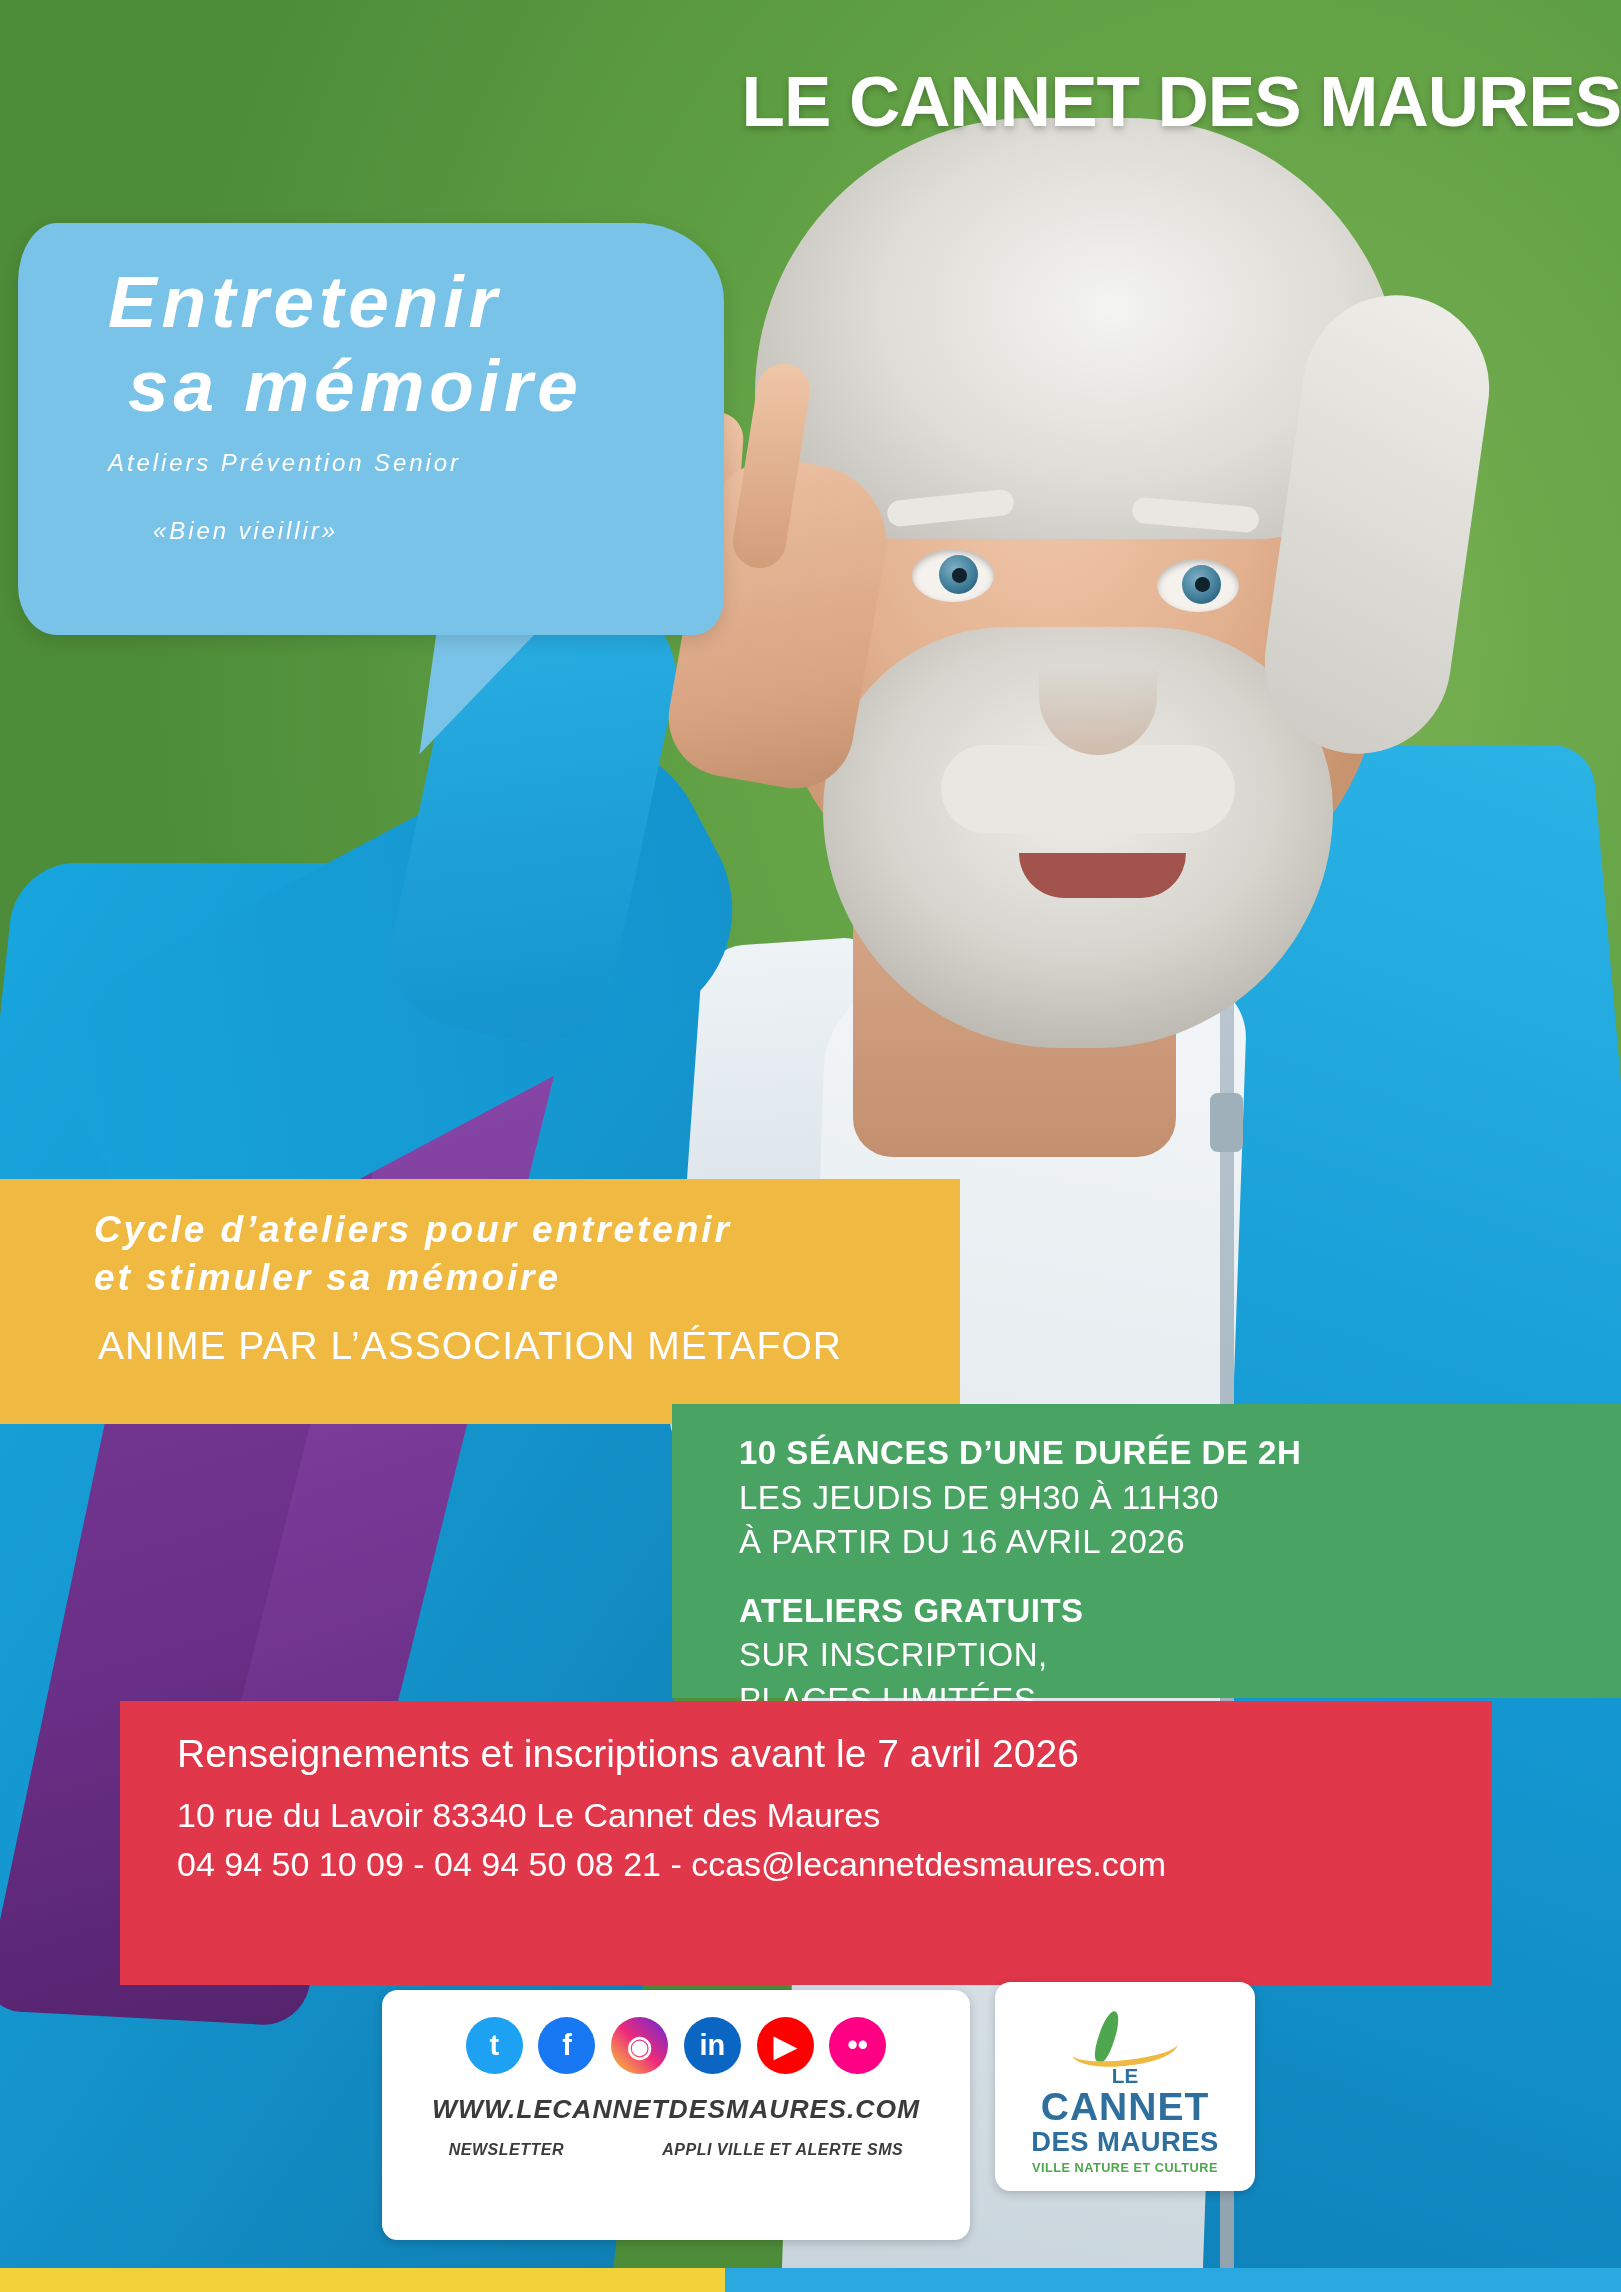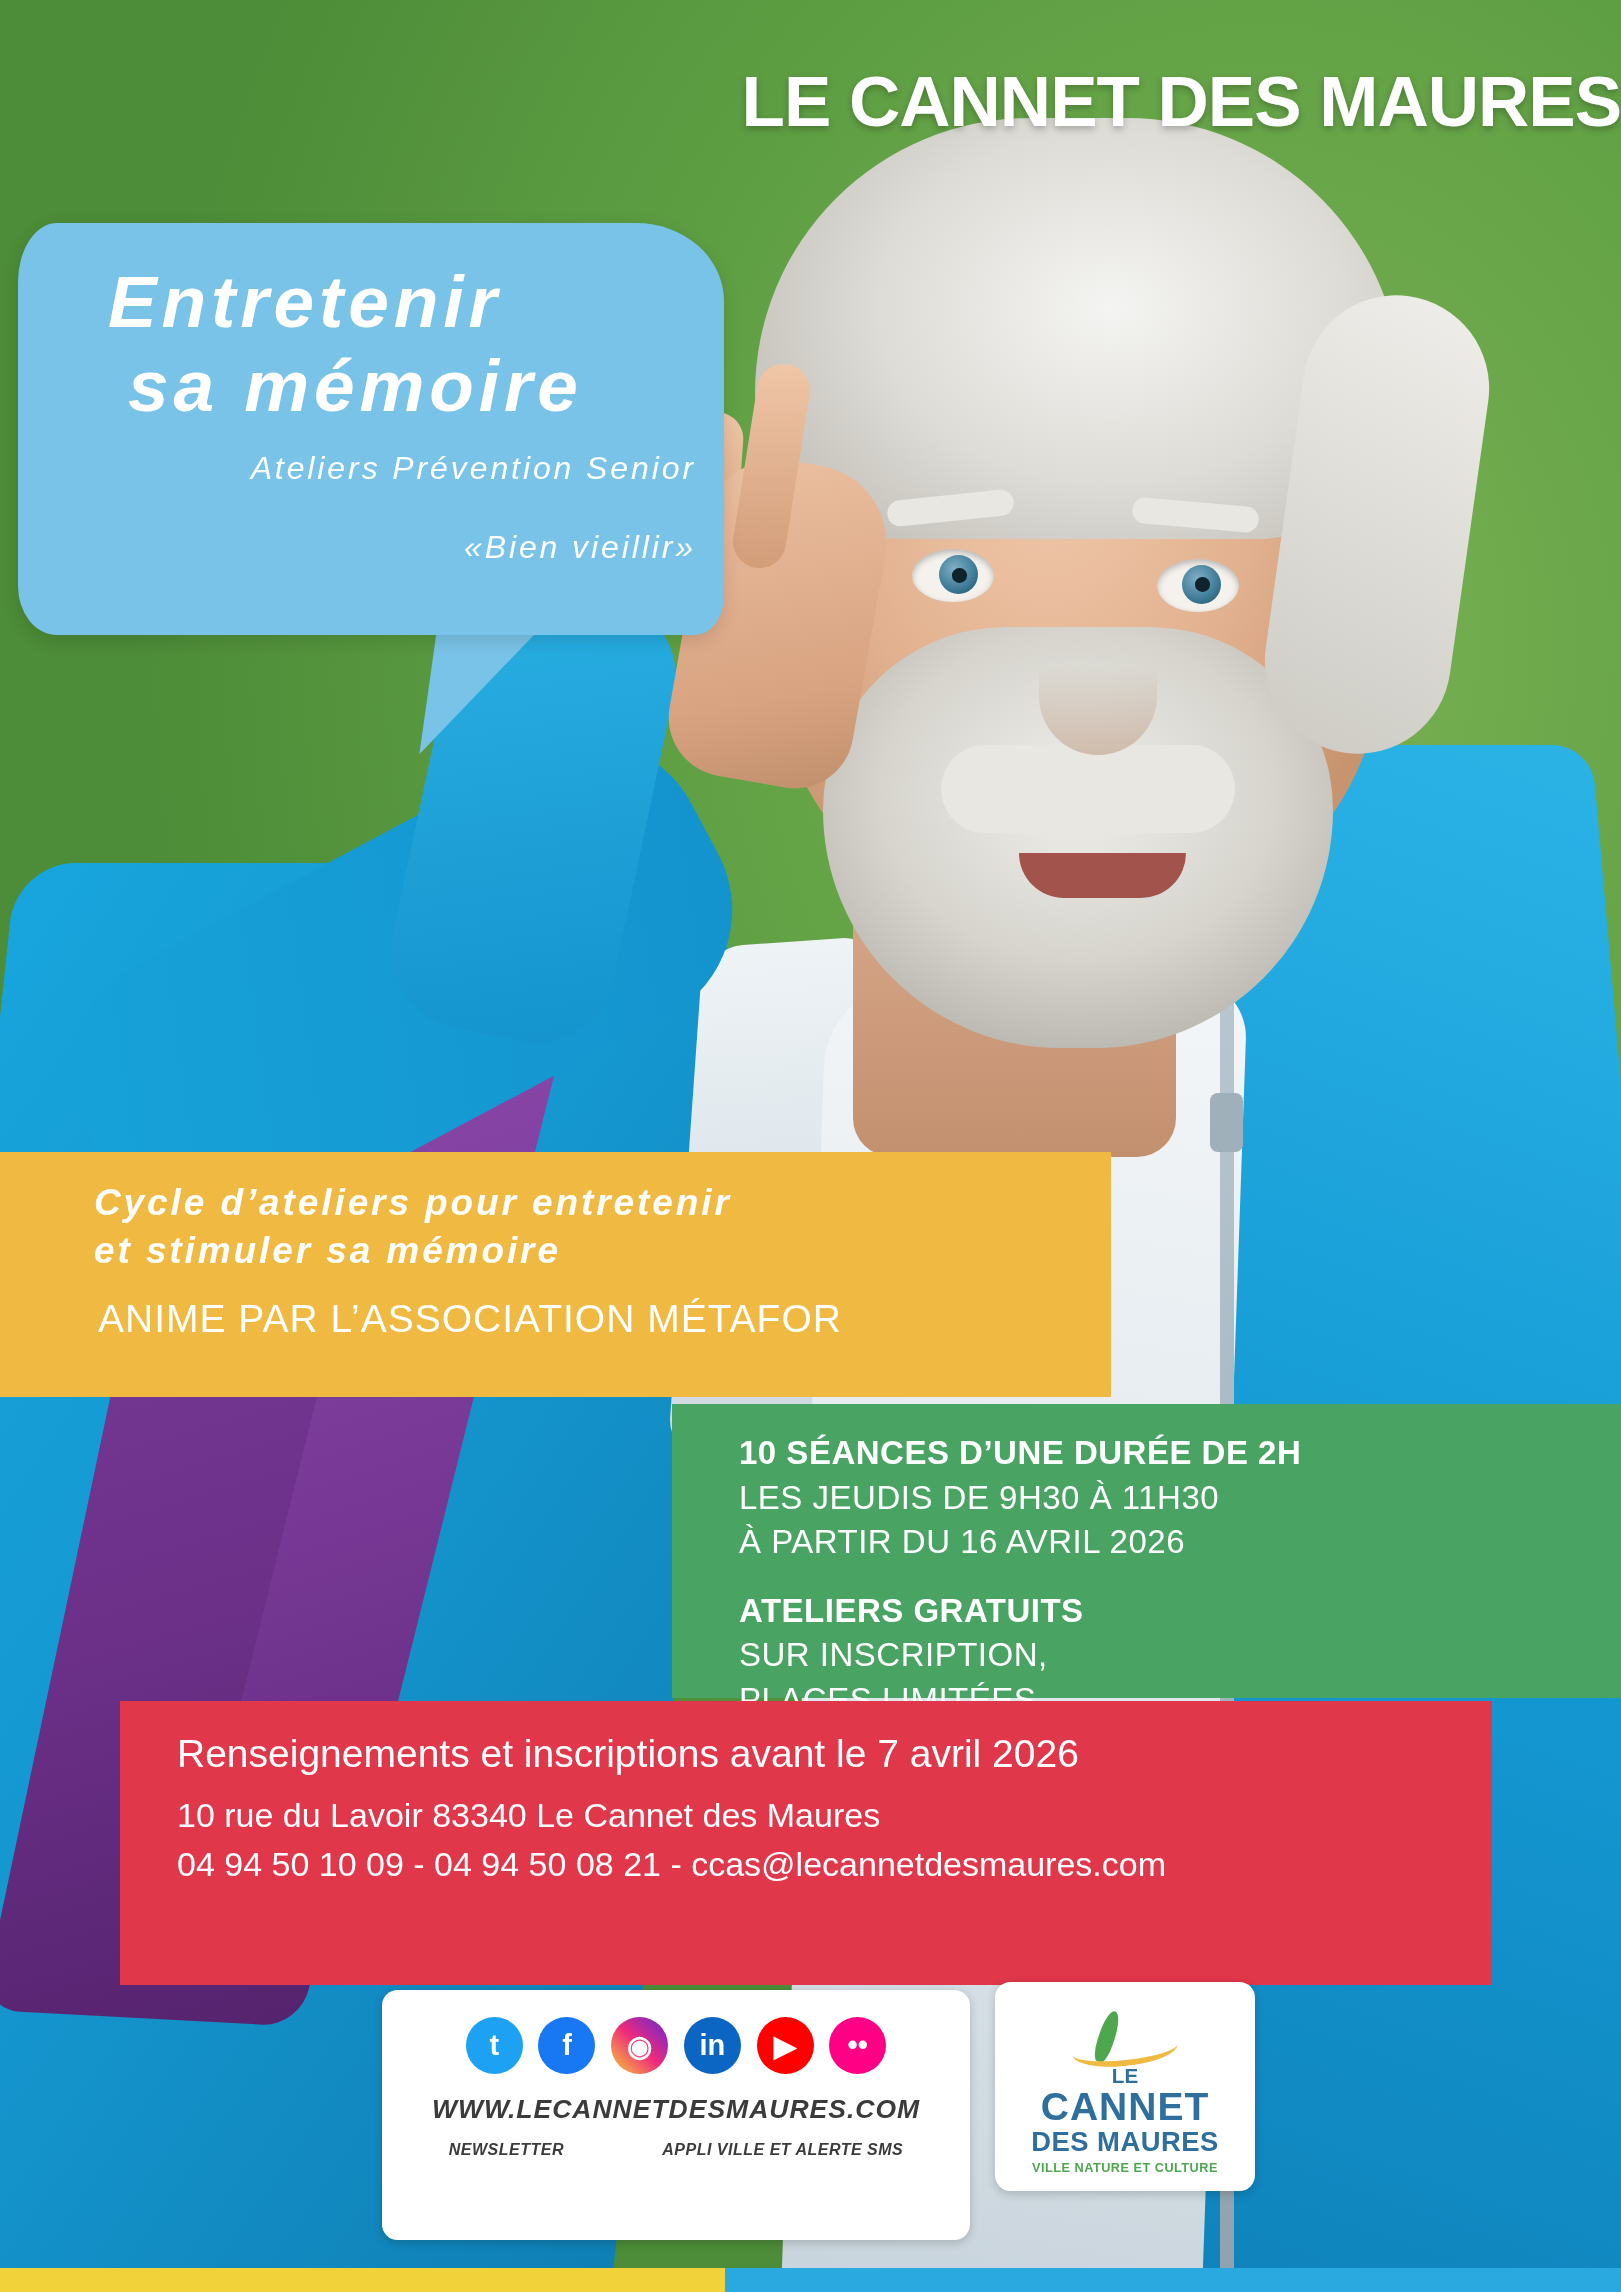--- a/index.html
+++ b/index.html
@@ -309,34 +309,33 @@
   .bubble-line2 {
     font-size: 73px;
     font-weight: bold;
     letter-spacing: 4.9px;
     line-height: 1.15;
     font-style: italic;
     margin-left: 20px;
   }
   .bubble-sub {
     margin-top: 19.6px;
-    font-size: 32px;
+    font-size: 24px;
     letter-spacing: 2.9px;
     font-style: italic;
     line-height: 1.35;
-    text-align: right;
   }
   .bubble-sub .l2 { margin-left: 45px; display: block; margin-top: 35px; }
 
   
   .band-yellow {
     position: absolute;
     left: 0;
-    top: 1152px;
-    width: 1111px;
+    top: 1179px;
+    width: 960px;
     height: 245px;
     background: #f0b942;
   }
   .band-yellow .hand-line {
     color: #ffffff;
     font-style: italic;
     font-weight: bold;
     font-size: 37px;
     letter-spacing: 2.9px;
     line-height: 1.3;

